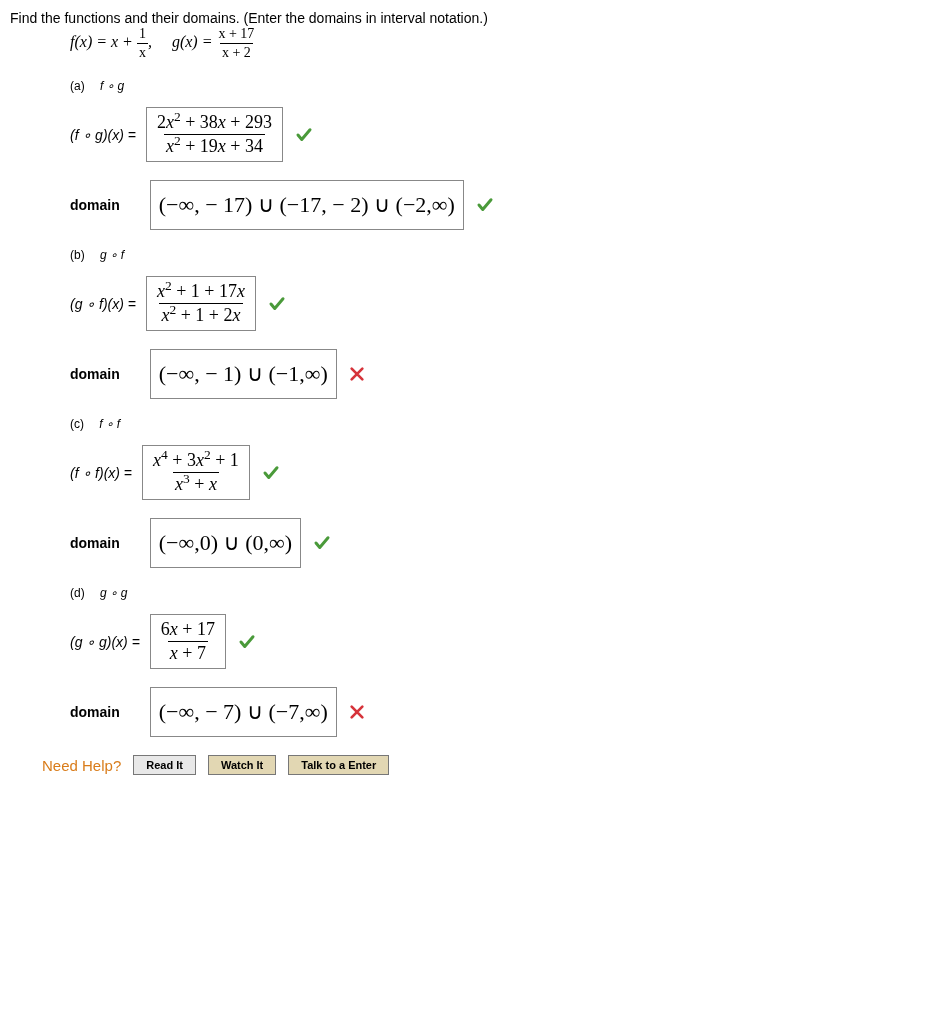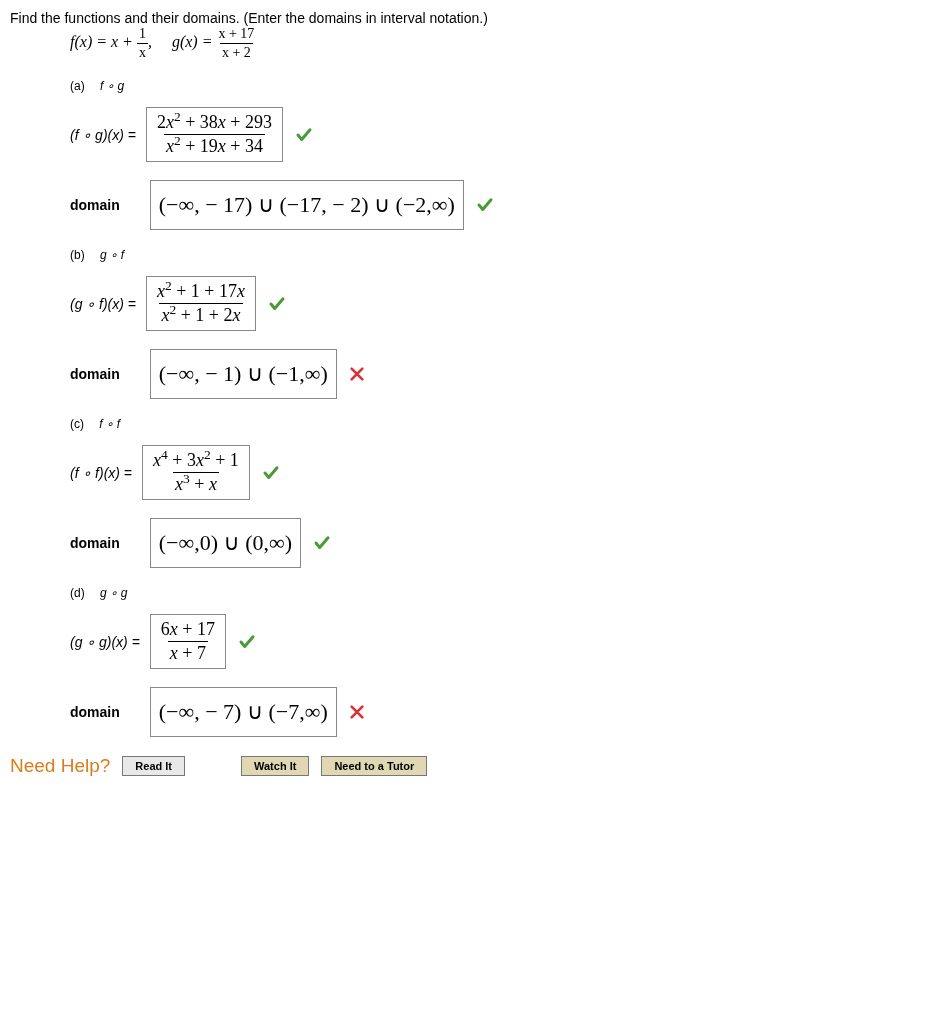--- a/index.html
+++ b/index.html
@@ -78,32 +78,33 @@
 
   .helpbar {
     margin-top: 18px;
     display: flex;
     align-items: center;
     gap: 12px;
   }
   .needhelp {
     color: #d97c1a;
     font-family: Verdana, Arial, sans-serif;
-    font-size: 19px;
+    font-size: 15px;
+    margin-left: 32px;
   }
   .helpbtn {
     font-family: Verdana, Arial, sans-serif;
     font-size: 11px;
     font-weight: bold;
     padding: 3px 12px;
     border: 1px solid #777;
     background: #e8e8e8;
     cursor: pointer;
   }
-  .helpbtn.watch { background: #e2d7b3; margin-left: 44px; }
+  .helpbtn.watch { background: #e2d7b3; }
   .helpbtn.tutor { background: #e2d7b3; }
 </style>
 </head>
 <body>
 
 <div class="instr">Find the functions and their domains. (Enter the domains in interval notation.)</div>
 
 <div class="content">
 
   <div class="fnline">
@@ -231,14 +232,14 @@
         </svg>
     </span>
   </div>
 
 </div>
 
 <div class="helpbar">
   <span class="needhelp">Need Help?</span>
   <button class="helpbtn">Read It</button>
   <button class="helpbtn watch">Watch It</button>
-  <button class="helpbtn tutor">Need to a Tutor</button>
+  <button class="helpbtn tutor">Talk to a Enter</button>
 </div>
 
 </body></html>

